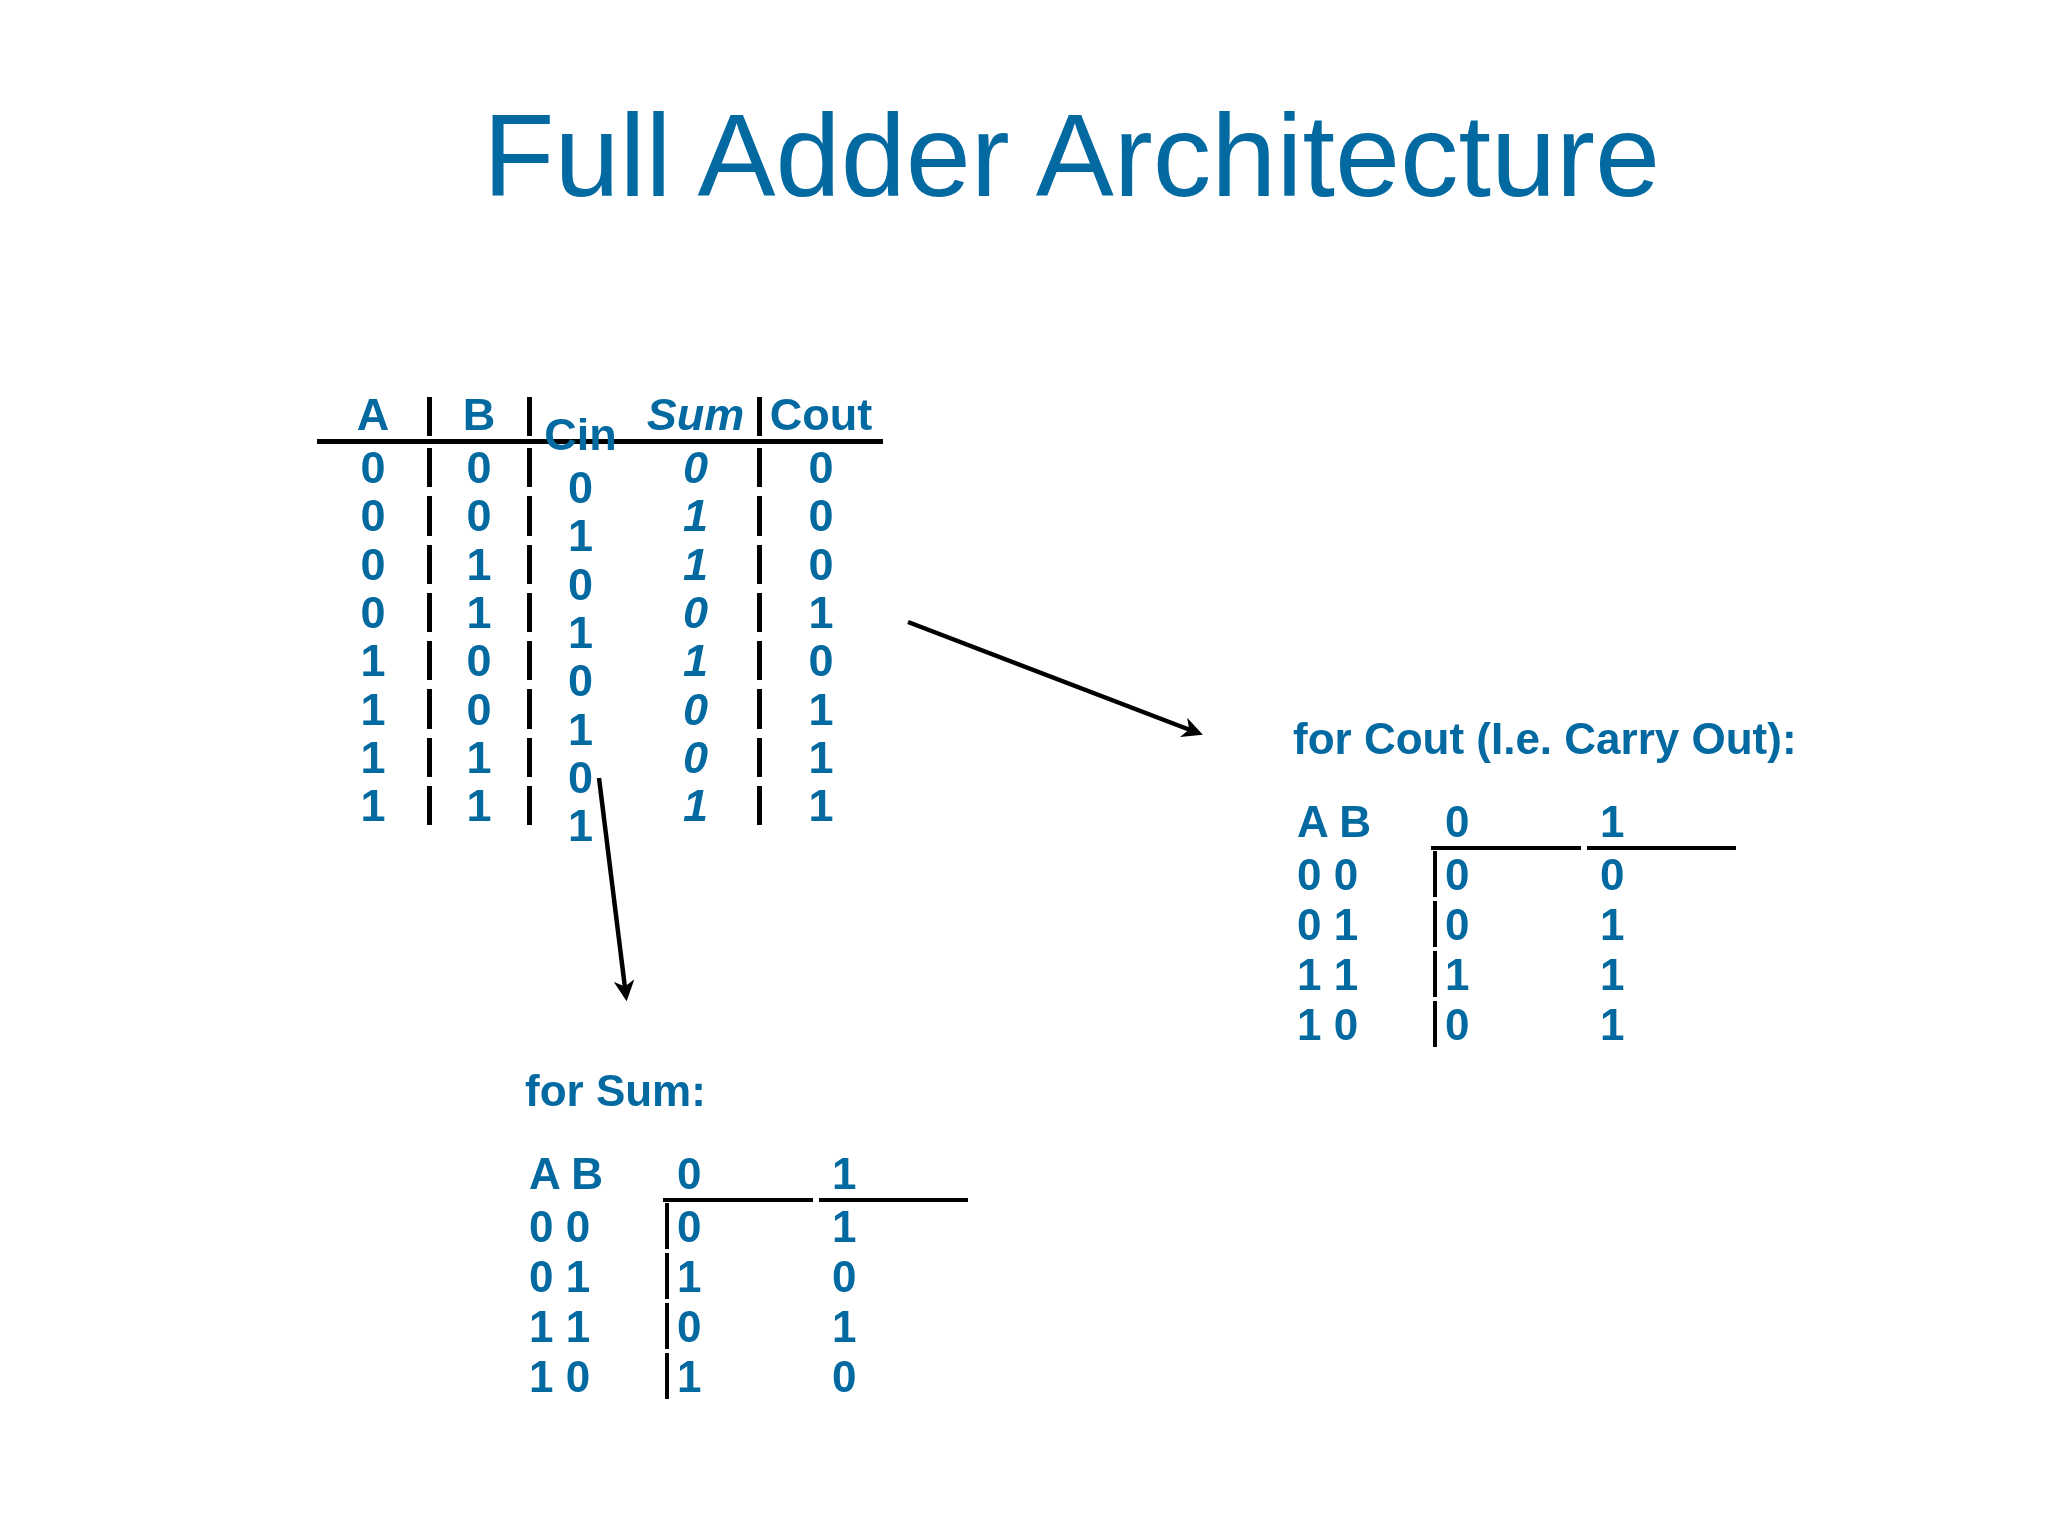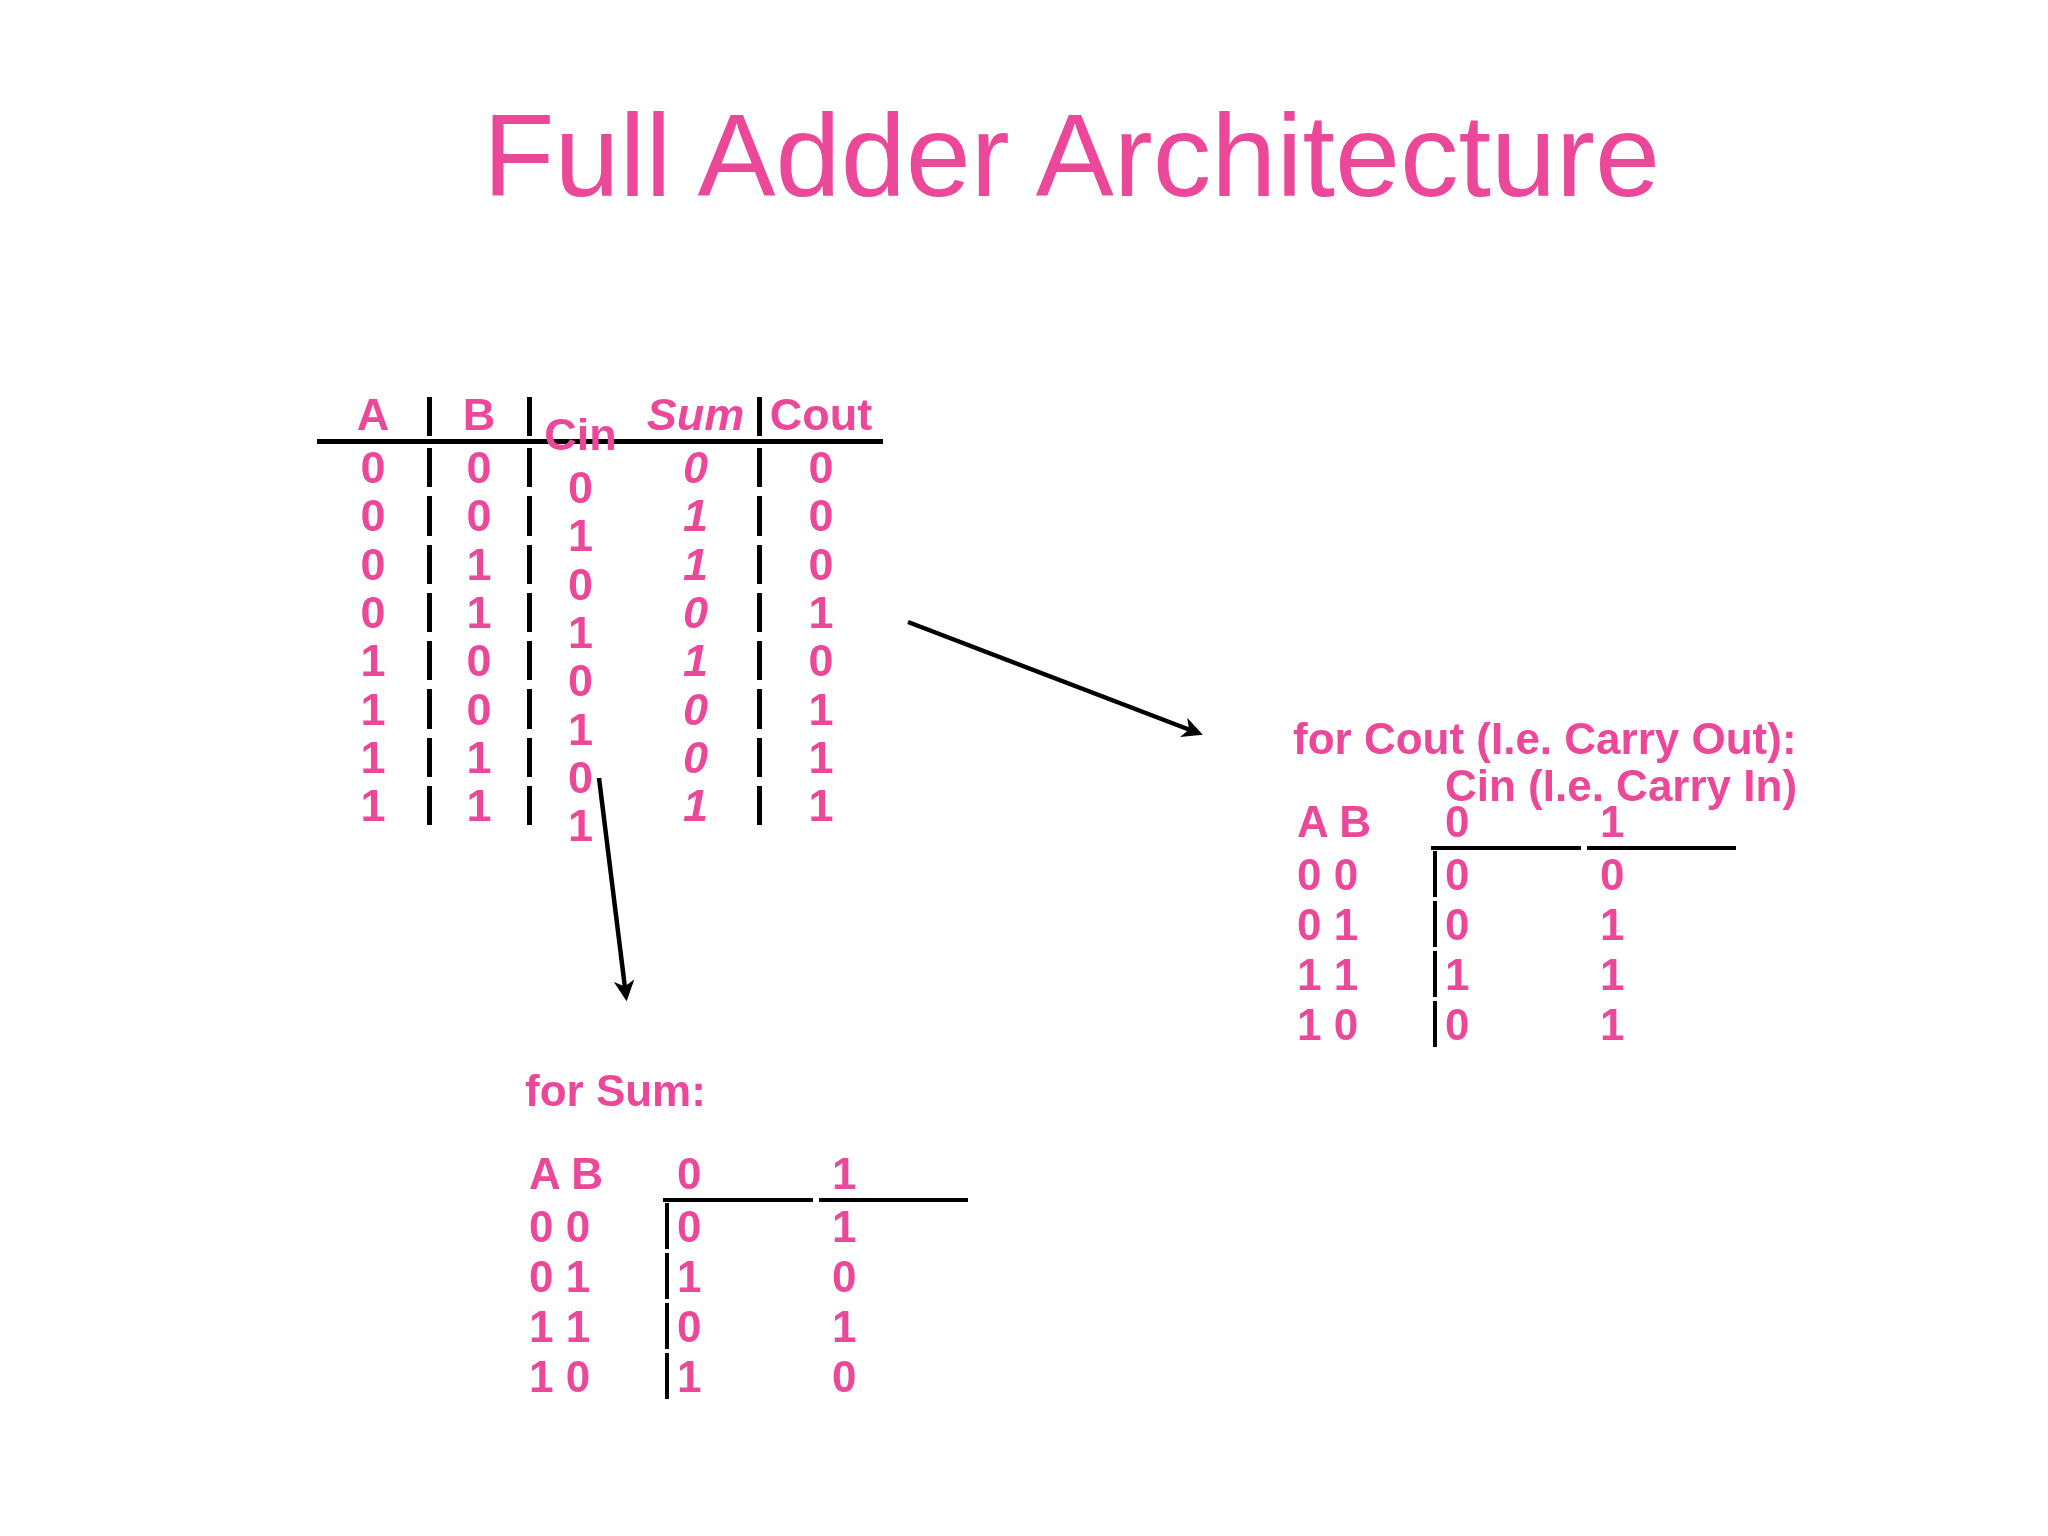--- a/index.html
+++ b/index.html
@@ -1,21 +1,21 @@
 <!DOCTYPE html>
 <html><head>
 <meta charset="utf-8">
 <style>
   html, body { margin: 0; padding: 0; background: #ffffff; }
   .page {
     position: relative;
     width: 2048px;
     height: 1536px;
     background: #ffffff;
-    color: #ec4899;
+    color: #0369a1;
     font-family: "Liberation Sans", sans-serif;
     overflow: hidden;
   }
 
   
   .slide-title {
     position: absolute;
     left: 483px;
     top: 95px;
     font-size: 117px;
@@ -178,21 +178,20 @@
       <div class="tt-cell tt-c0 tt-sep">1</div>
       <div class="tt-cell tt-c1 tt-sep">1</div>
       <div class="tt-cell tt-c2 tt-sep">1</div>
       <div class="tt-cell tt-c3 tt-sep">1</div>
       <div class="tt-cell tt-c4">1</div>
     </div>
   </div>
 
   <div class="kmap kmap-cout">
     <div class="km-title">for Cout (I.e. Carry Out):</div>
-    <div class="km-sub">Cin (I.e. Carry In)</div>
     <div class="km-hrow">
       <span class="km-span km-lab">A B</span>
       <span class="km-span km-c0">0</span>
       <span class="km-span km-c1">1</span>
     </div>
     <div class="km-ul-a"></div>
     <div class="km-ul-b"></div>
     <div class="km-row" style="top:136px">
       <span class="km-span km-lab">0 0</span>
       <span class="km-span km-c0">0</span>

